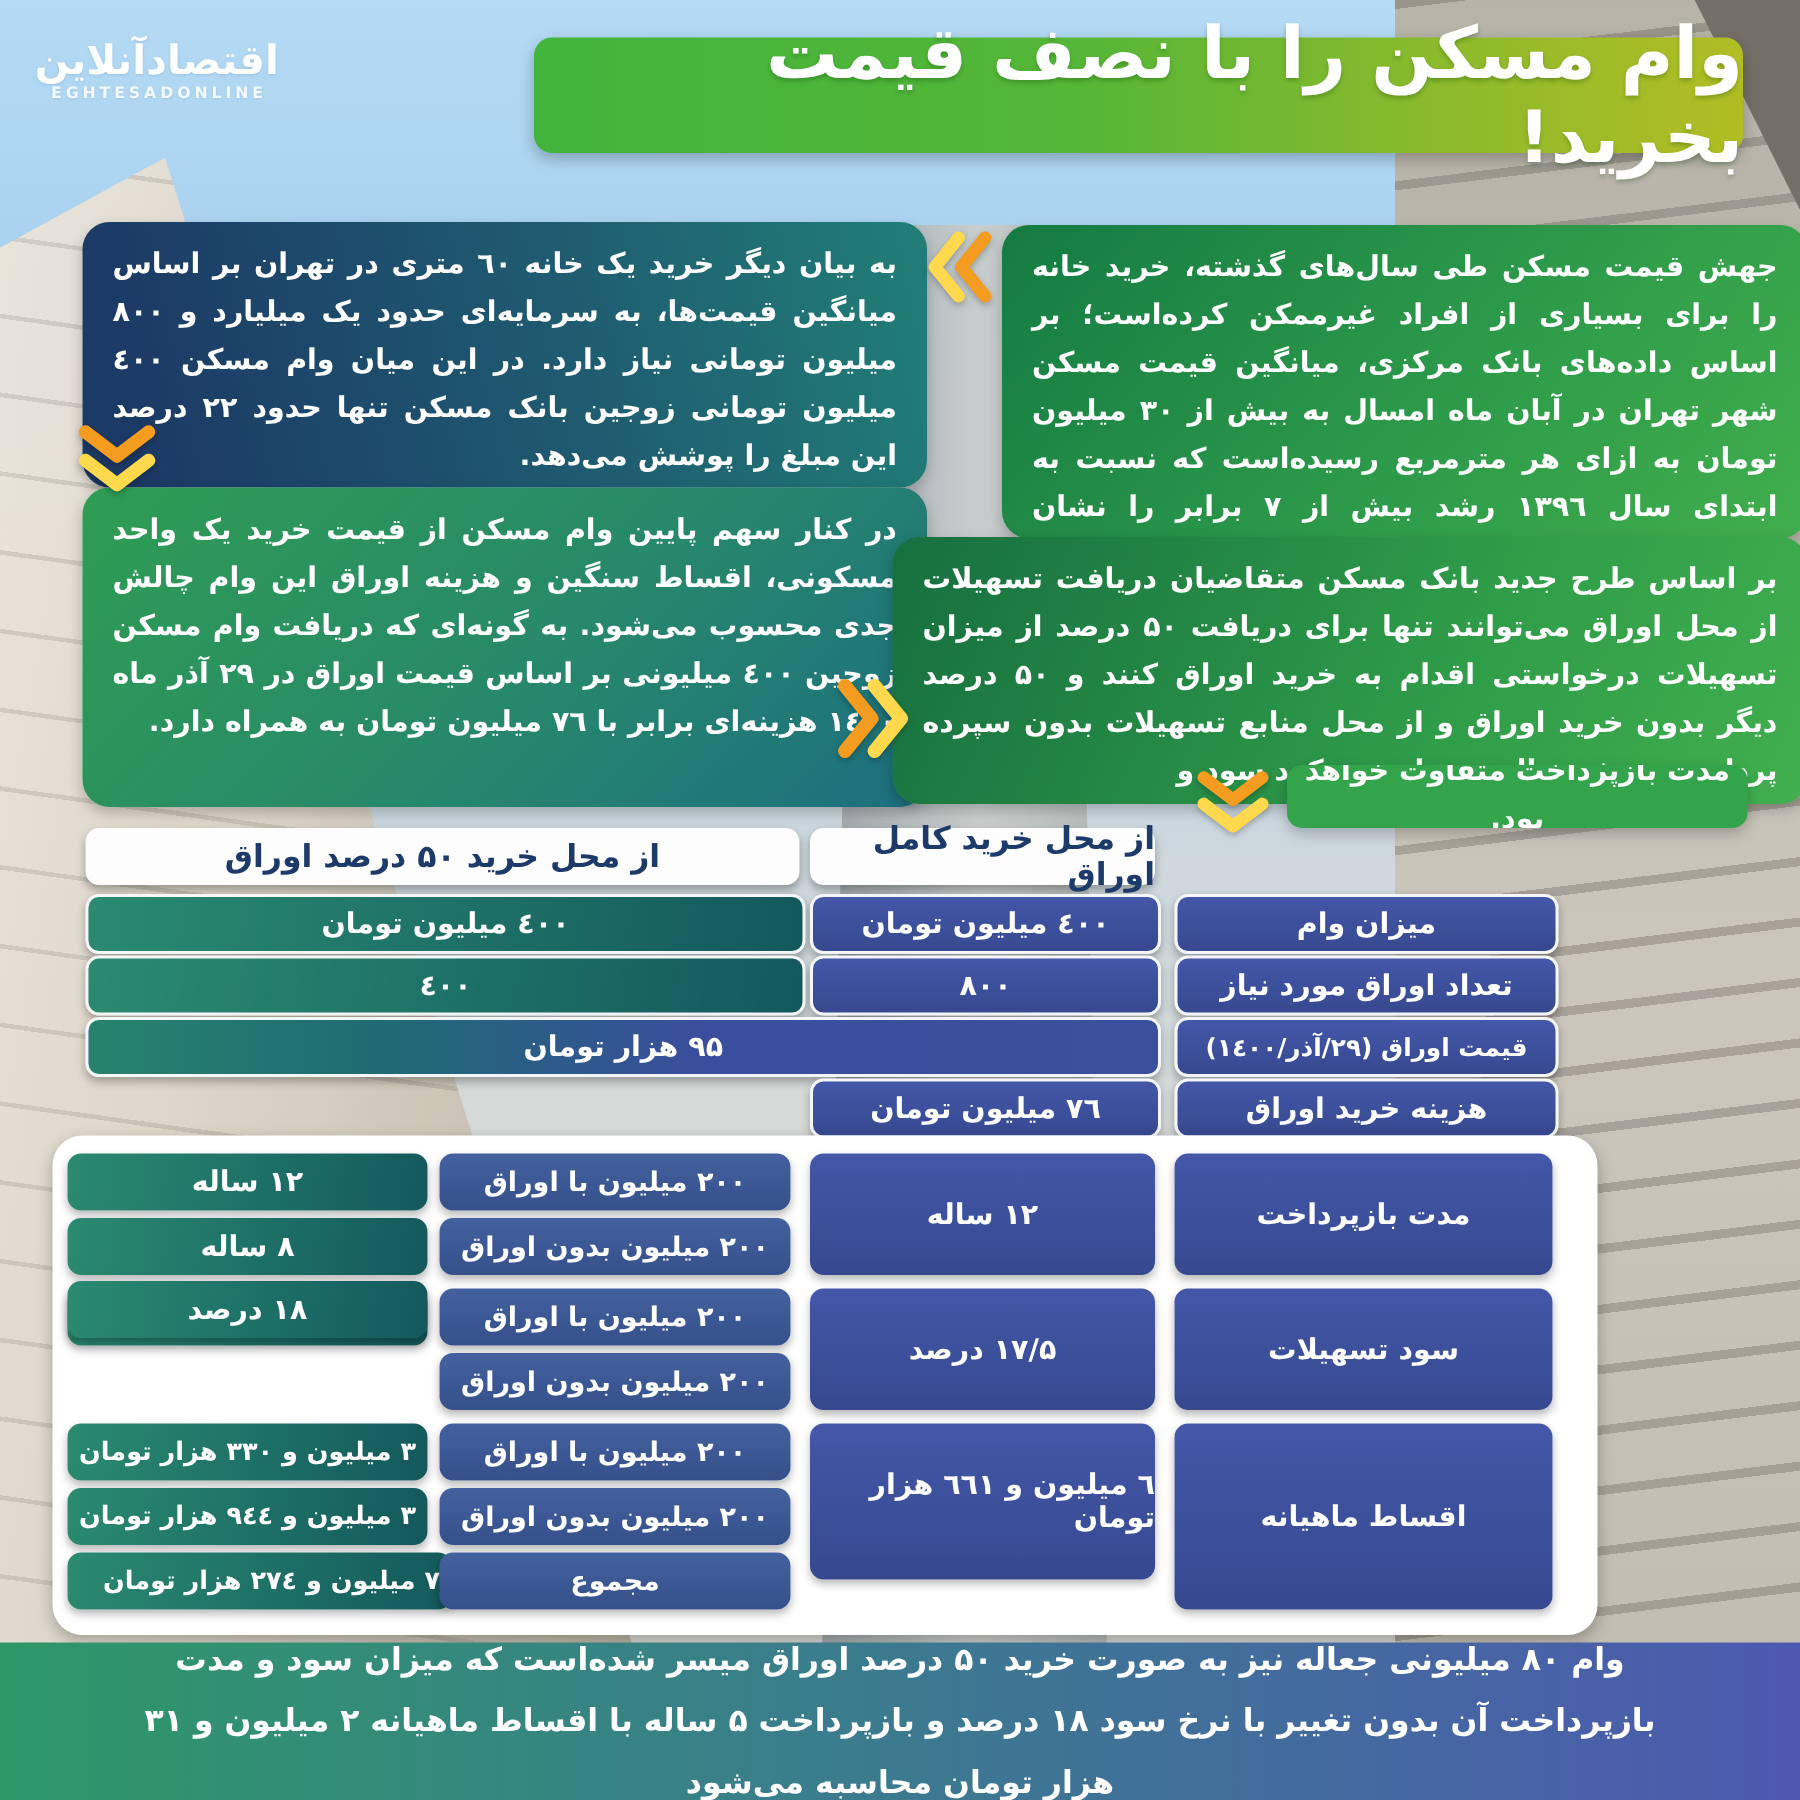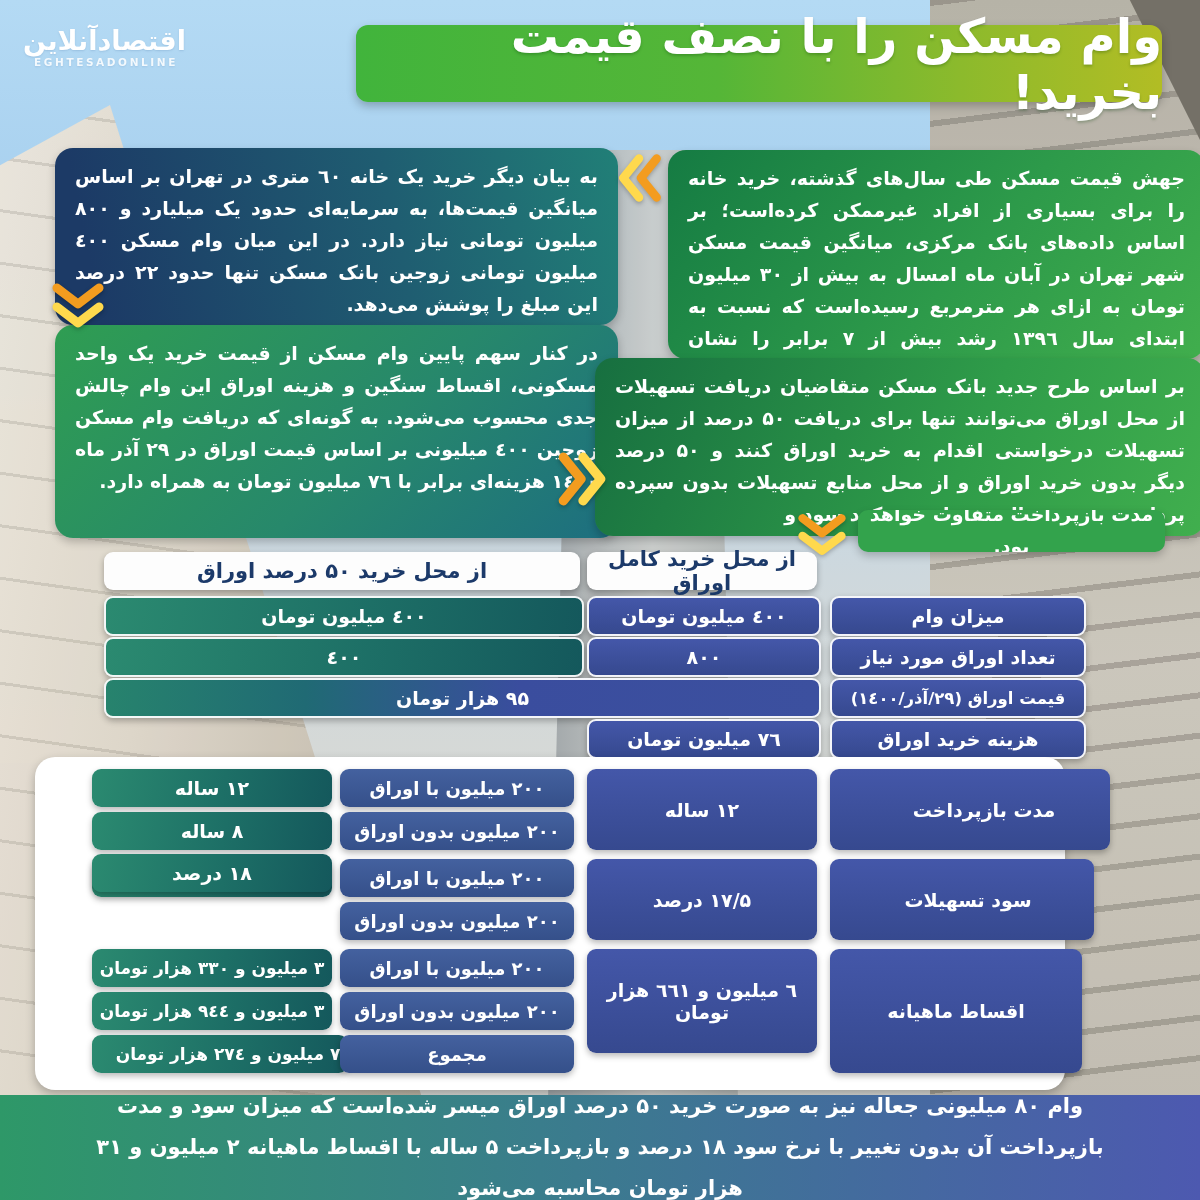--- a/index.html
+++ b/index.html
@@ -59,22 +59,22 @@
   
   .chev{position:absolute;filter:drop-shadow(0 2px 2px rgba(0,0,0,.25));}
   .chev svg{display:block;width:100%;height:100%;}
   .chev1{left:614px;top:152px;width:52px;height:52px;}
   .chev2{left:50px;top:282px;width:56px;height:48px;}
   .chev3{left:554px;top:450px;width:56px;height:58px;}
   .chev4{left:796px;top:512px;width:52px;height:46px;}
 
   
   .cell{position:absolute;border-radius:9px;display:flex;align-items:center;justify-content:center;
-    color:#fff;font-weight:bold;font-size:19px;text-align:center;
-    box-shadow:0 3px 6px rgba(0,0,0,.28);margin-left:47px;}
+    color:#fff;font-weight:bold;font-size:19px;text-align:right;
+    box-shadow:0 3px 6px rgba(0,0,0,.28);}
   .bordered{border:2px solid rgba(255,255,255,.95);}
   .col-header{background:#fdfdfd;color:#1c3a6a;font-size:21px;border:none;
     box-shadow:0 3px 6px rgba(0,0,0,.3);}
   .teal{background:linear-gradient(100deg,#2b8a70 0%,#1d6f66 55%,#14585c 100%);}
   .indigo{background:linear-gradient(180deg,#4457a9 0%,#36498f 100%);}
   .steel{background:linear-gradient(180deg,#44619f 0%,#35508a 100%);font-size:18px;}
   .merged{background:linear-gradient(90deg,#27836d 0%,#206a74 28%,#3a4d9e 58%,#3c509f 100%);}
 
   .hdr-half{left:57px;top:552px;width:476px;height:38px;}
   .hdr-full{left:540px;top:552px;width:230px;height:38px;}
@@ -95,28 +95,28 @@
   .r4-label{left:783px;top:719px;width:252px;height:36px;}
 
   .panel{position:absolute;left:35px;top:757px;width:1030px;height:333px;background:#fff;
     border-radius:20px;box-shadow:0 4px 10px rgba(0,0,0,.25);}
 
   .r5-val-a{left:45px;top:769px;width:240px;height:38px;}
   .r5-sub-a{left:293px;top:769px;width:234px;height:38px;}
   .r5-val-b{left:45px;top:812px;width:240px;height:38px;}
   .r5-sub-b{left:293px;top:812px;width:234px;height:38px;}
   .r5-full{left:540px;top:769px;width:230px;height:81px;}
-  .r5-label{left:783px;top:769px;width:252px;height:81px;padding-left:28px;}
+  .r5-label{left:783px;top:769px;width:252px;height:81px;}
 
   .r6-val-a{left:45px;top:859px;width:240px;height:38px;}
   .r6-sub-a{left:293px;top:859px;width:234px;height:38px;}
   .r6-val-b{left:45px;top:854px;width:240px;height:38px;}
   .r6-sub-b{left:293px;top:902px;width:234px;height:38px;}
   .r6-full{left:540px;top:859px;width:230px;height:81px;}
-  .r6-label{left:783px;top:859px;width:252px;height:81px;padding-left:12px;}
+  .r6-label{left:783px;top:859px;width:252px;height:81px;}
 
   .r7-val-a{left:45px;top:949px;width:240px;height:38px;font-size:17px;}
   .r7-sub-a{left:293px;top:949px;width:234px;height:38px;}
   .r7-val-b{left:45px;top:992px;width:240px;height:38px;font-size:17px;}
   .r7-sub-b{left:293px;top:992px;width:234px;height:38px;}
   .r7-val-c{left:45px;top:1035px;width:240px;height:38px;font-size:17px;padding-left:16px;}
   .r7-sub-c{left:293px;top:1035px;width:234px;height:38px;}
   .r7-full{left:540px;top:949px;width:230px;height:104px;}
   .r7-label{left:783px;top:949px;width:252px;height:124px;}
 

